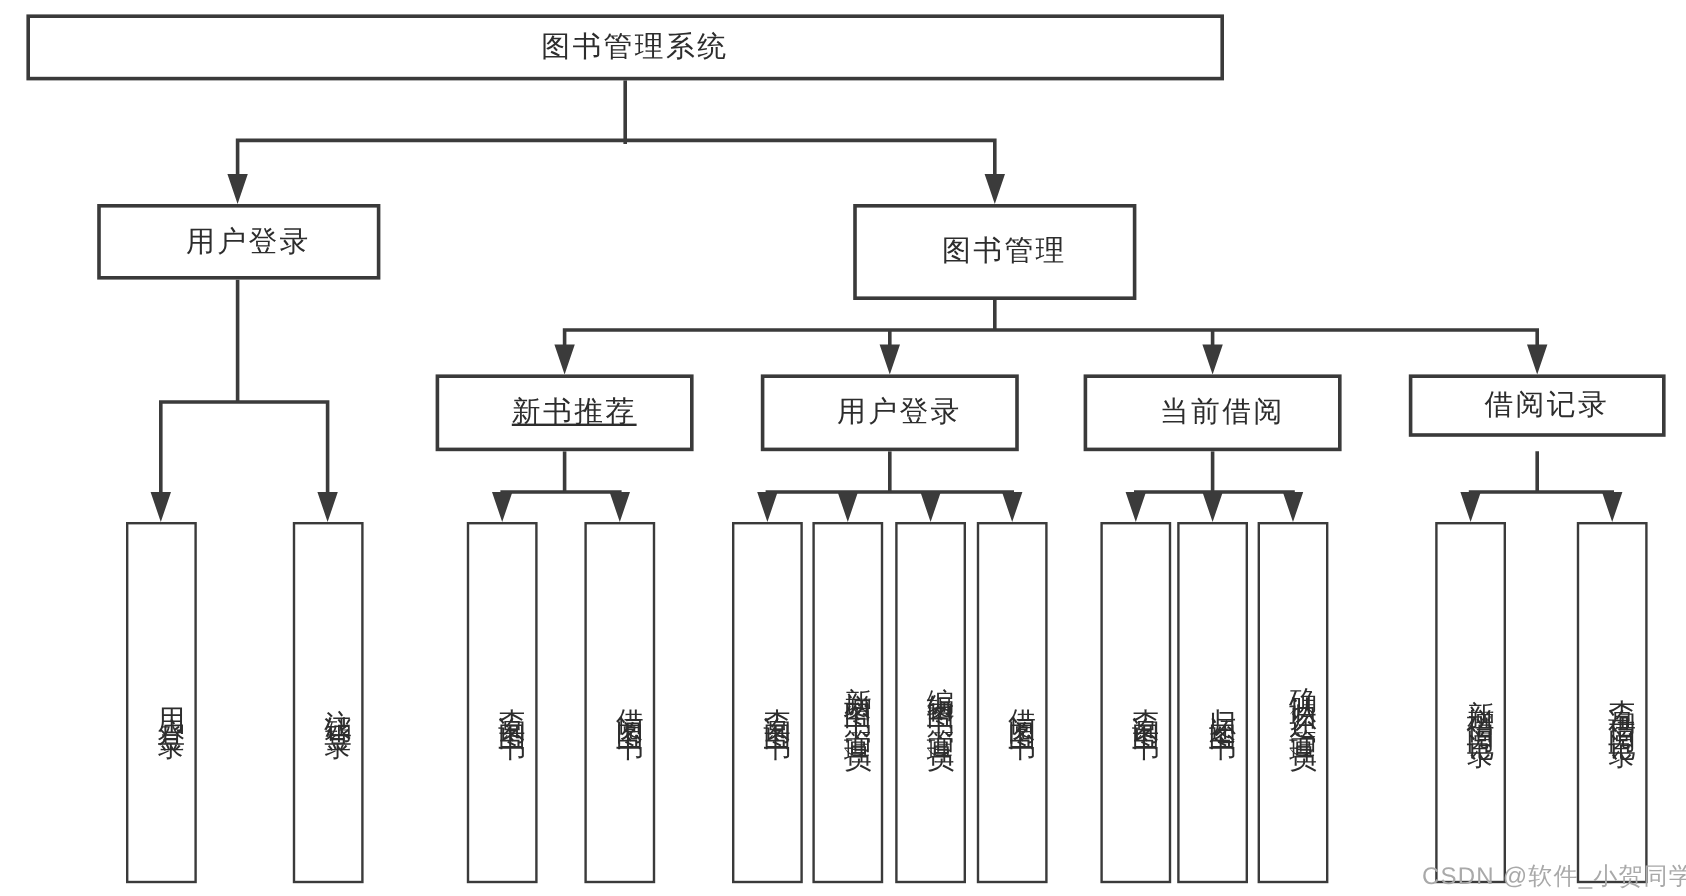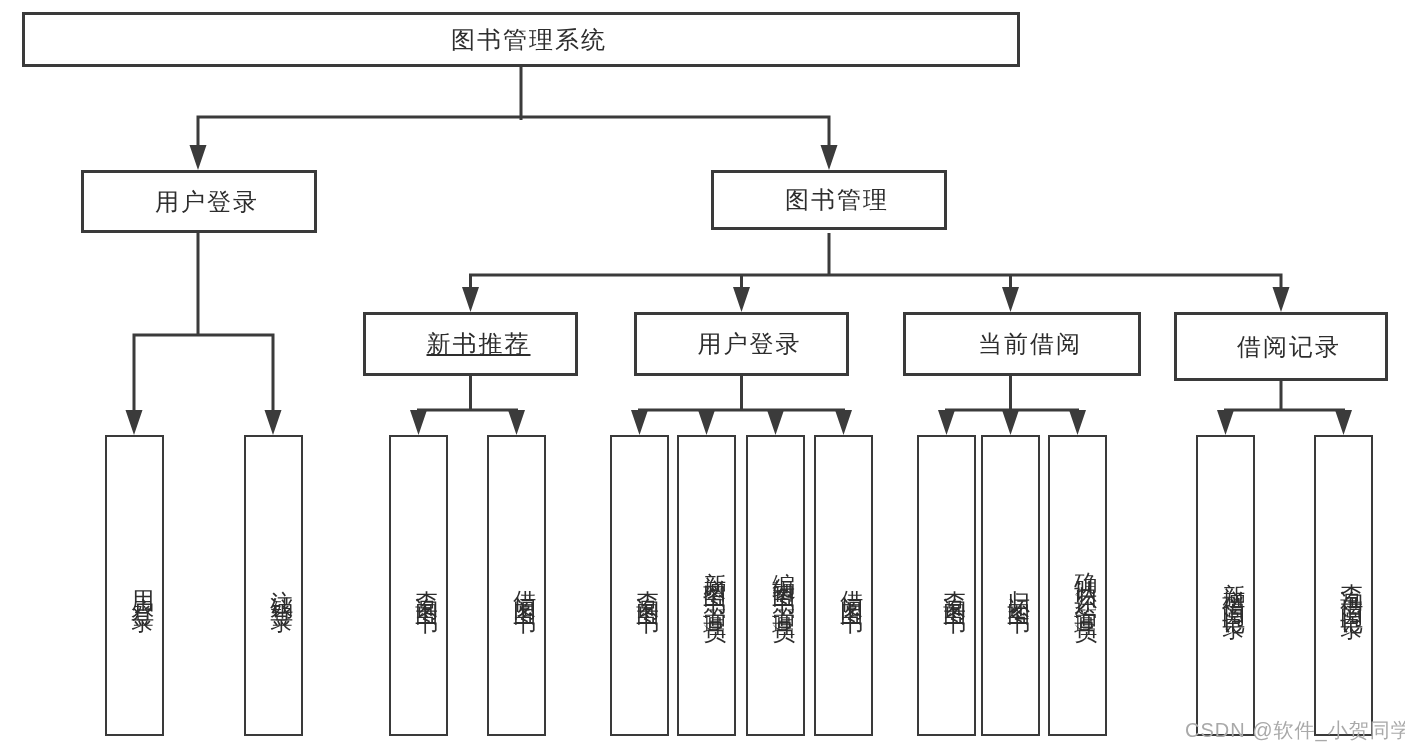--- a/index.html
+++ b/index.html
@@ -97,34 +97,34 @@
       M1335 410 L1352 410 L1343.5 435 Z"></path>
   </svg>
 
   <div class="node hbox root" style="left:22px;top:12px;width:998px;height:55px;">
     <span>图书管理系统</span>
   </div>
 
   <div class="node hbox" style="left:81px;top:170px;width:236px;height:63px;">
     <span>用户登录</span>
   </div>
-  <div class="node hbox" style="left:711px;top:170px;width:236px;height:60px;">
+  <div class="node hbox" style="left:711px;top:170px;width:236px;height:80px;">
     <span>图书管理</span>
   </div>
 
   <div class="node hbox" style="left:363px;top:312px;width:215px;height:64px;text-decoration:underline;">
     <span>新书推荐</span>
   </div>
   <div class="node hbox" style="left:634px;top:312px;width:215px;height:64px;">
     <span>用户登录</span>
   </div>
-  <div class="node hbox" style="left:903px;top:312px;width:238px;height:64px;">
+  <div class="node hbox" style="left:903px;top:312px;width:215px;height:64px;">
     <span>当前借阅</span>
   </div>
-  <div class="node hbox" style="left:1174px;top:312px;width:214px;height:69px;">
+  <div class="node hbox" style="left:1174px;top:312px;width:214px;height:52px;">
     <span>借阅记录</span>
   </div>
 
   <div class="node vbox" style="left:105px;top:435px;width:59px;height:301px;">
     <span>用户登录</span>
   </div>
   <div class="node vbox" style="left:244px;top:435px;width:59px;height:301px;">
     <span>注销登录</span>
   </div>
 

